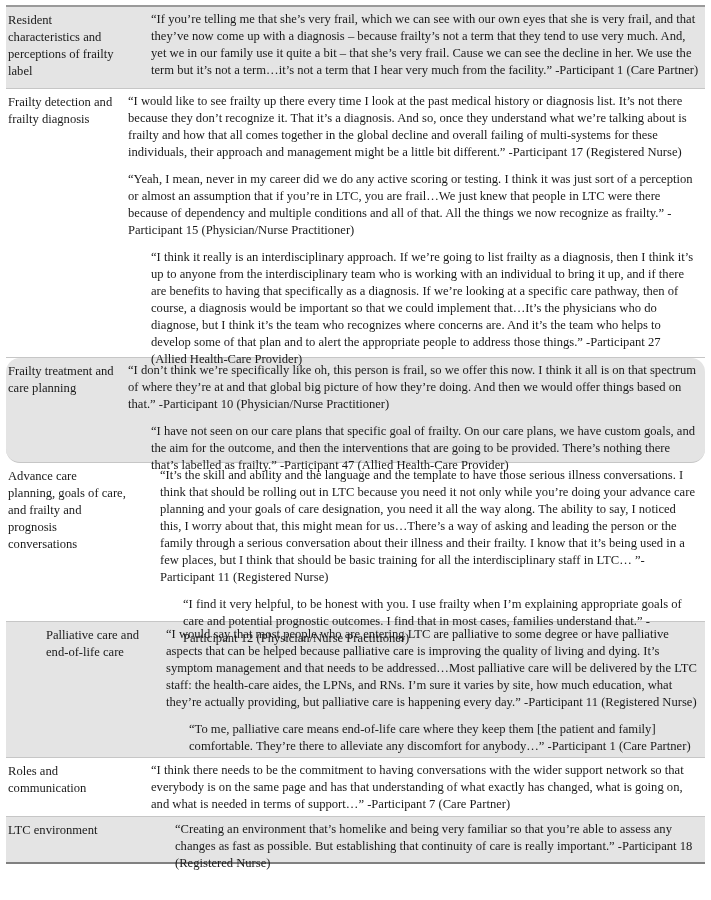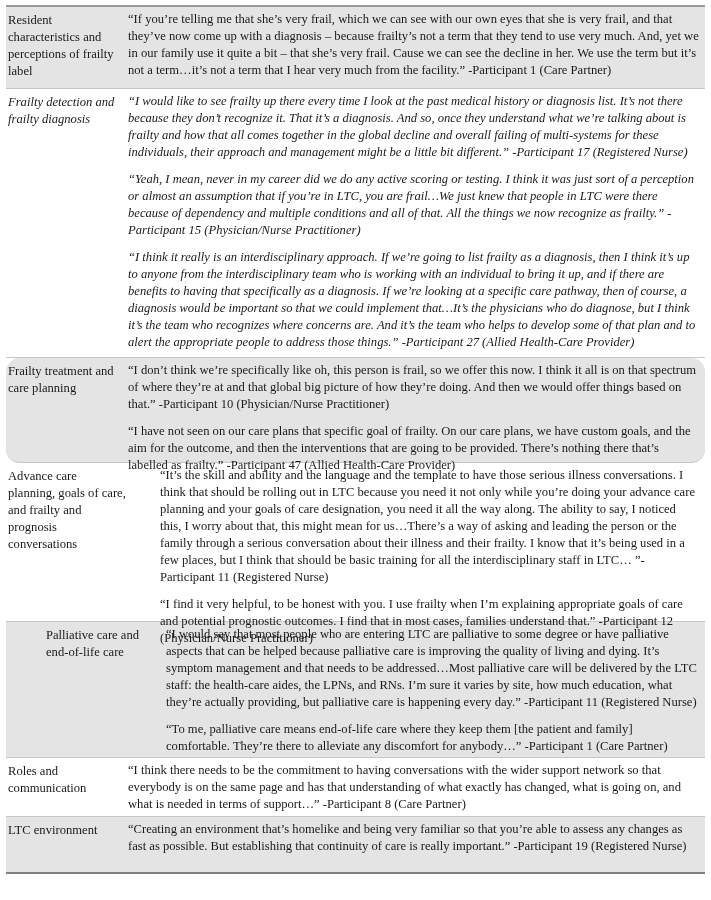--- a/index.html
+++ b/index.html
@@ -12,35 +12,35 @@
   }
   .hdr { display: flex; height: 27px; align-items: center; border-bottom: 1px solid #9a9a9a; }
   .hdr .c1 { width: 120px; text-align: center; font-style: italic; }
   .hdr .c2 { flex: 1; text-align: center; font-style: italic; }
   .row { display: flex; border-bottom: 1px solid #c6c6c6; }
   .row:last-child { border-bottom: none; }
   .row.gray { background: #e4e4e4; }
   .row .theme { width: 120px; padding: 5px 0 4px 2px; box-sizing: border-box; }
   .row .quotes { flex: 1; padding: 4px 6px 4px 2px; }
   .quote { margin: 0 0 10px 0; }
-  .quote:last-child { margin-bottom: 0; }
+  .quote:last-child { margin-bottom: 0; margin-left: 23px; }
 </style>
 </head>
 <body>
 
 <div class="tbl">
 
   <div class="row gray" style="height:81px;">
     <div class="theme">Resident characteristics and perceptions of frailty label</div>
     <div class="quotes">
       <p class="quote">“If you’re telling me that she’s very frail, which we can see with our own eyes that she is very frail, and that they’ve now come up with a diagnosis – because frailty’s not a term that they tend to use very much. And, yet we in our family use it quite a bit – that she’s very frail. Cause we can see the decline in her. We use the term but it’s not a term…it’s not a term that I hear very much from the facility.” -Participant 1 (Care Partner)</p>
     </div>
   </div>
 
-  <div class="row" style="height:268px;font-style:italic;">
+  <div class="row" style="height:268px;">
     <div class="theme">Frailty detection and frailty diagnosis</div>
     <div class="quotes">
       <p class="quote">“I would like to see frailty up there every time I look at the past medical history or diagnosis list. It’s not there because they don’t recognize it. That it’s a diagnosis. And so, once they understand what we’re talking about is frailty and how that all comes together in the global decline and overall failing of multi-systems for these individuals, their approach and management might be a little bit different.” -Participant 17 (Registered Nurse)</p>
       <p class="quote">“Yeah, I mean, never in my career did we do any active scoring or testing. I think it was just sort of a perception or almost an assumption that if you’re in LTC, you are frail…We just knew that people in LTC were there because of dependency and multiple conditions and all of that. All the things we now recognize as frailty.” -Participant 15 (Physician/Nurse Practitioner)</p>
       <p class="quote">“I think it really is an interdisciplinary approach. If we’re going to list frailty as a diagnosis, then I think it’s up to anyone from the interdisciplinary team who is working with an individual to bring it up, and if there are benefits to having that specifically as a diagnosis. If we’re looking at a specific care pathway, then of course, a diagnosis would be important so that we could implement that…It’s the physicians who do diagnose, but I think it’s the team who recognizes where concerns are. And it’s the team who helps to develop some of that plan and to alert the appropriate people to address those things.” -Participant 27 (Allied Health-Care Provider)</p>
     </div>
   </div>
 
   <div class="row gray" style="height:104px;border-radius:14px;">
     <div class="theme">Frailty treatment and care planning</div>
@@ -62,23 +62,23 @@
     <div class="theme">Palliative care and end-of-life care</div>
     <div class="quotes">
       <p class="quote">“I would say that most people who are entering LTC are palliative to some degree or have palliative aspects that can be helped because palliative care is improving the quality of living and dying. It’s symptom management and that needs to be addressed…Most palliative care will be delivered by the LTC staff: the health-care aides, the LPNs, and RNs. I’m sure it varies by site, how much education, what they’re actually providing, but palliative care is happening every day.” -Participant 11 (Registered Nurse)</p>
       <p class="quote">“To me, palliative care means end-of-life care where they keep them [the patient and family] comfortable. They’re there to alleviate any discomfort for anybody…” -Participant 1 (Care Partner)</p>
     </div>
   </div>
 
   <div class="row" style="height:58px;justify-content:flex-end;">
     <div class="theme">Roles and communication</div>
     <div class="quotes">
-      <p class="quote">“I think there needs to be the commitment to having conversations with the wider support network so that everybody is on the same page and has that understanding of what exactly has changed, what is going on, and what is needed in terms of support…” -Participant 8 (Care Partner)</p>
+      <p class="quote">“I think there needs to be the commitment to having conversations with the wider support network so that everybody is on the same page and has that understanding of what exactly has changed, what is going on, and what is needed in terms of support…” -Participant 7 (Care Partner)</p>
     </div>
   </div>
 
-  <div class="row gray" style="height:55px;">
+  <div class="row gray" style="height:45px;gap:24px;">
     <div class="theme">LTC environment</div>
     <div class="quotes">
-      <p class="quote">“Creating an environment that’s homelike and being very familiar so that you’re able to assess any changes as fast as possible. But establishing that continuity of care is really important.” -Participant 19 (Registered Nurse)</p>
+      <p class="quote">“Creating an environment that’s homelike and being very familiar so that you’re able to assess any changes as fast as possible. But establishing that continuity of care is really important.” -Participant 18 (Registered Nurse)</p>
     </div>
   </div>
 </div>
 
 </body></html>

